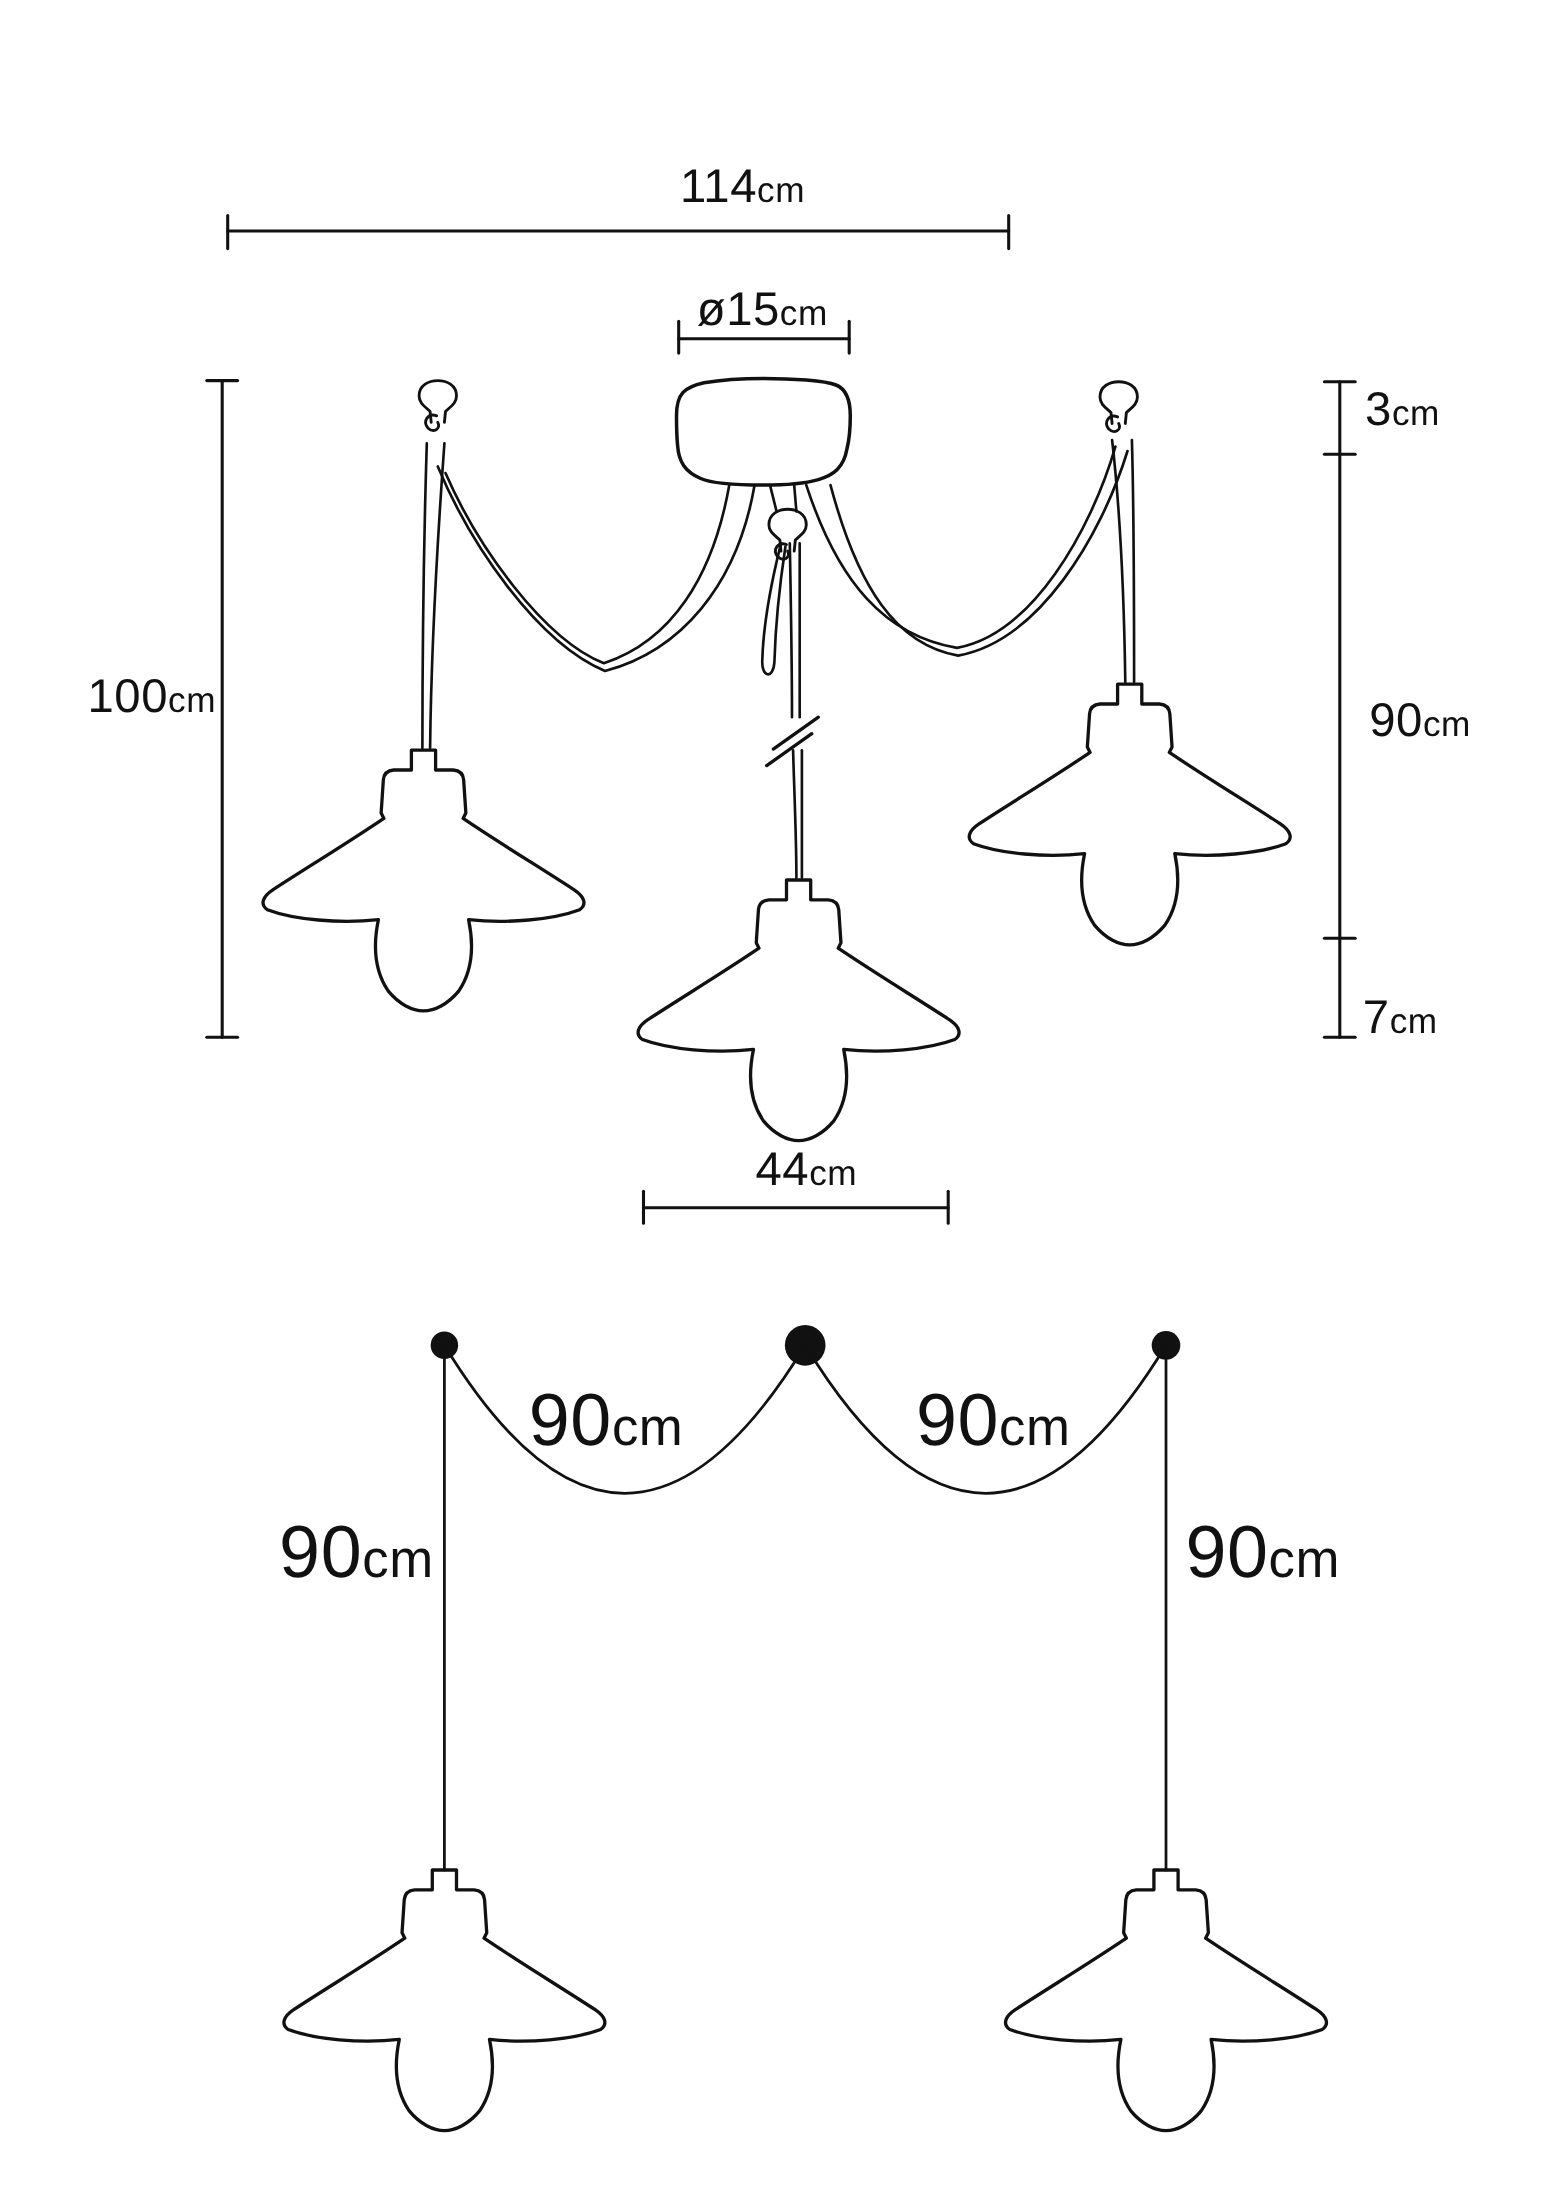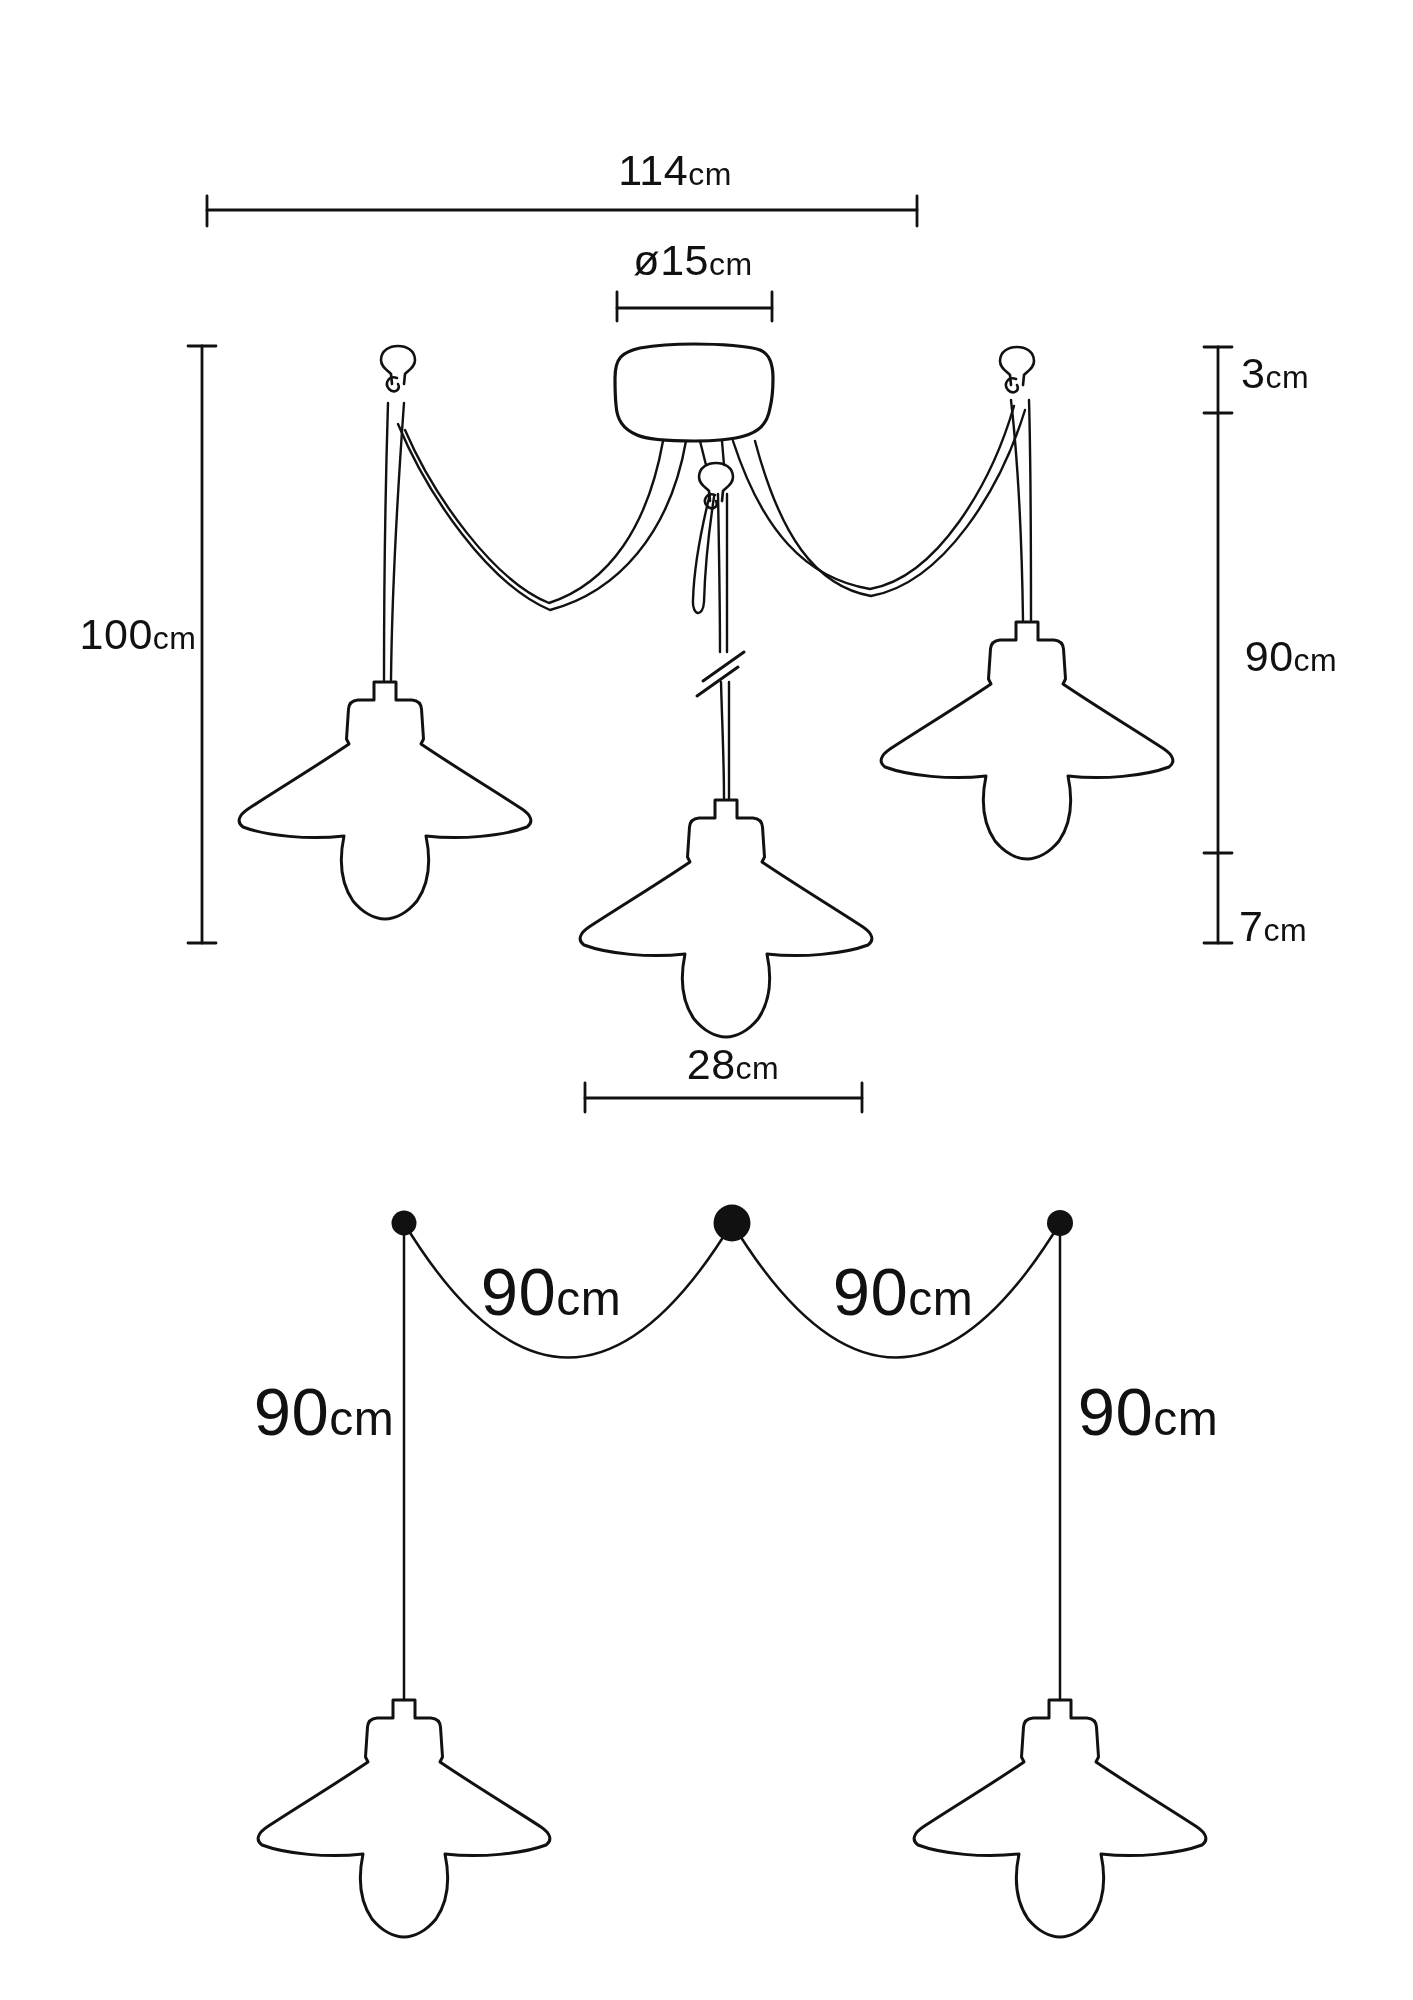--- a/index.html
+++ b/index.html
@@ -140,37 +140,37 @@
       <path stroke-width="2.5" d="M 1060,1223 V 1700"></path>
 
       <use href="#lampShade" transform="translate(404,1700)" stroke-width="3"></use>
       <use href="#lampShade" transform="translate(1060,1700)" stroke-width="3"></use>
     </g>
   </svg>
 
   <div class="label" style="left:675px;top:170px">
     <span class="num">114</span><span class="unit">cm</span>
   </div>
-  <div class="label" style="left:693px;top:260px">
+  <div class="label" style="left:693px;top:282px">
     <span class="num">ø15</span><span class="unit">cm</span>
   </div>
   <div class="label" style="left:138px;top:634px">
     <span class="num">100</span><span class="unit">cm</span>
   </div>
   <div class="label" style="left:1275px;top:373px">
     <span class="num">3</span><span class="unit">cm</span>
   </div>
   <div class="label" style="left:1291px;top:656px">
     <span class="num">90</span><span class="unit">cm</span>
   </div>
   <div class="label" style="left:1273px;top:926px">
     <span class="num">7</span><span class="unit">cm</span>
   </div>
   <div class="label" style="left:733px;top:1064px">
-    <span class="num">28</span><span class="unit">cm</span>
+    <span class="num">44</span><span class="unit">cm</span>
   </div>
 
   <div class="label big" style="left:551px;top:1291px">
     <span class="num">90</span><span class="unit">cm</span>
   </div>
   <div class="label big" style="left:903px;top:1291px">
     <span class="num">90</span><span class="unit">cm</span>
   </div>
   <div class="label big" style="left:324px;top:1411px">
     <span class="num">90</span><span class="unit">cm</span>

